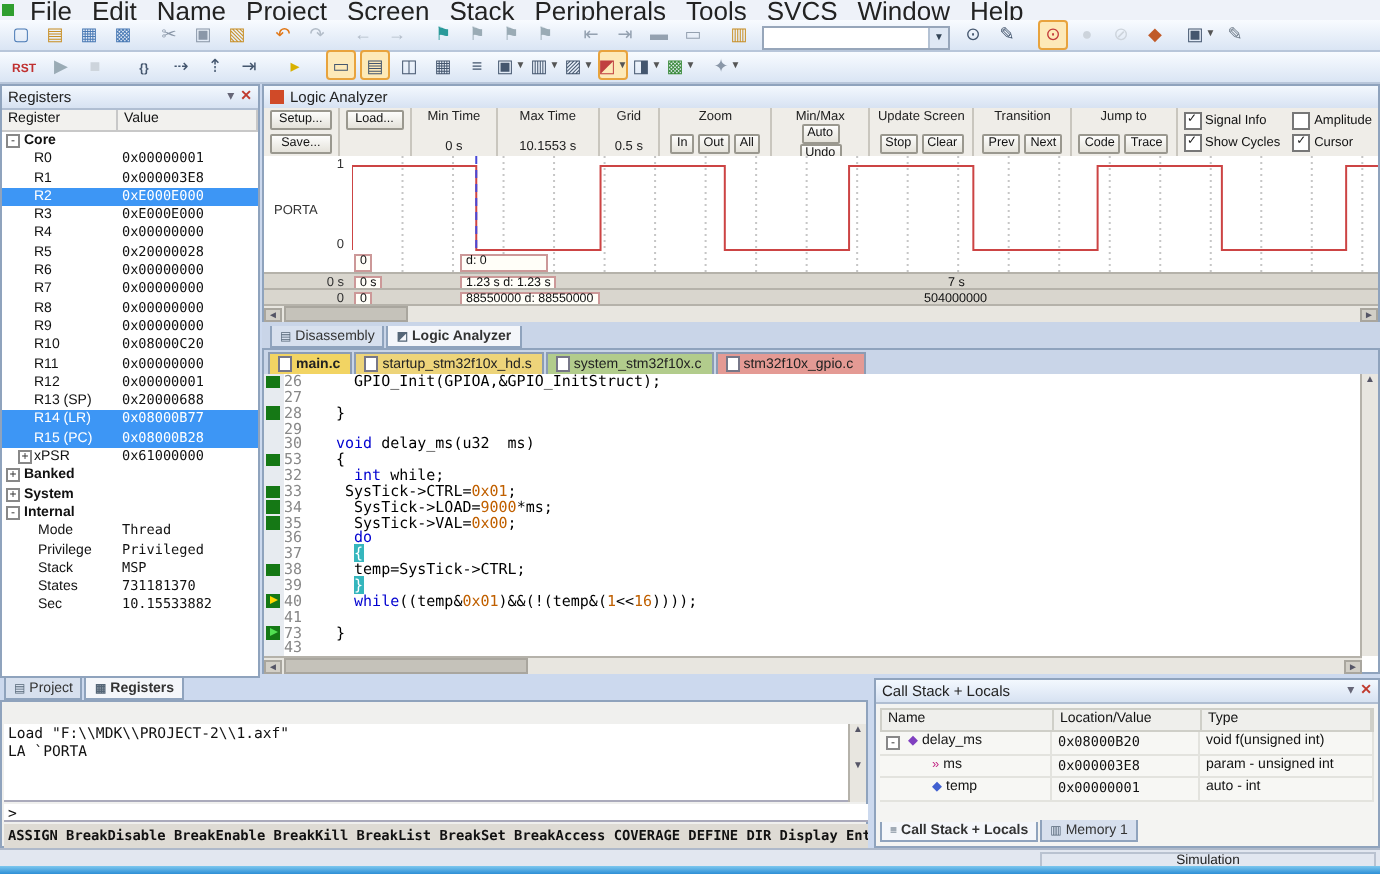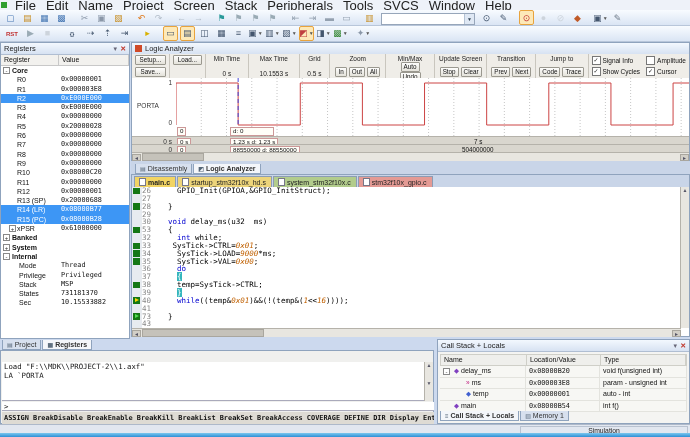--- a/index.html
+++ b/index.html
@@ -72,21 +72,21 @@
   .ftab.active{font-weight:bold;}
   .pic{width:5px;height:6px;background:#fff;border:1px solid #778;}
   #code{position:absolute;left:0;top:12px;width:549px;height:141px;background:#fff;overflow:hidden;}
   .cl{height:7.85px;line-height:7.85px;position:relative;font-family:"DejaVu Sans Mono",monospace;font-size:7.5px;white-space:pre;}
   .cl .lmargin{position:absolute;left:0;top:0;width:10px;height:7.85px;background:#e7ebf0;}
   .cl .mark{position:absolute;left:1px;top:0.6px;width:7px;height:6.6px;background:#157815;}
   .cl .arr{position:absolute;left:2.5px;top:1.2px;width:0;height:0;border-top:2.8px solid transparent;border-bottom:2.8px solid transparent;border-left:4.5px solid #ffd800;}
   .cl .arr.green{border-left-color:#52e052;}
   .cl .lnum{position:absolute;left:10px;width:20px;text-align:left;color:#888;}
   .cl .ltext{position:absolute;left:36px;color:#000;}
-  .tk{color:#0000d0;} .tn{color:#c06000;font-style:italic;} .tb{background:#35b6bd;color:#fff;}
+  .tk{color:#0000d0;} .tn{color:#c06000;} .tb{background:#35b6bd;color:#fff;}
   #ed-h{left:0;top:153px;width:549px;}
   #ed-v{position:absolute;right:0;top:12px;width:8px;height:141px;background:#e8e6e0;border-left:1px solid #b5b2aa;font-size:5px;color:#556;}
   
   #command{left:0;top:350px;width:434px;height:74px;background:#f0f0ee;}
   #cmd-out{position:absolute;left:1px;top:11px;width:424px;height:39px;background:#fff;border-bottom:1px solid #aab;
            font-family:"DejaVu Sans Mono",monospace;font-size:7.3px;line-height:8.5px;padding:1px 2px;box-sizing:border-box;}
   #cmd-vs{position:absolute;right:0;top:11px;width:8px;height:39px;background:#e8e6e0;border-left:1px solid #b5b2aa;font-size:5px;color:#556;}
   #cmd-in{position:absolute;left:1px;top:51px;width:432px;height:9px;background:#fff;border-bottom:1px solid #aab;
           font-family:"DejaVu Sans Mono",monospace;font-size:7.3px;line-height:9px;padding:0 2px;box-sizing:border-box;}
   #helpbar{position:absolute;left:1px;top:61px;width:432px;height:12px;background:#dedbd4;
@@ -558,25 +558,20 @@
       <div class="csrow">
         <div style="width: 86px; padding-left: 26px;"><span class="csico" style="color: rgb(192, 32, 128);">»</span><span>ms</span></div>
         <div style="width: 74px; font-family: &quot;DejaVu Sans Mono&quot;, monospace; font-size: 6.8px;">0x000003E8</div>
         <div style="flex: 1 1 0%;">param - unsigned int</div>
       </div>
       <div class="csrow">
         <div style="width: 86px; padding-left: 26px;"><span class="csico" style="color: rgb(64, 96, 208);">◆</span><span>temp</span></div>
         <div style="width: 74px; font-family: &quot;DejaVu Sans Mono&quot;, monospace; font-size: 6.8px;">0x00000001</div>
         <div style="flex: 1 1 0%;">auto - int</div>
       </div>
-      <div class="csrow">
-        <div style="width: 86px; padding-left: 14px;"><span class="csico" style="color: rgb(128, 64, 192);">◆</span><span>main</span></div>
-        <div style="width: 74px; font-family: &quot;DejaVu Sans Mono&quot;, monospace; font-size: 6.8px;">0x08000B54</div>
-        <div style="flex: 1 1 0%;">int f()</div>
-      </div>
     </div>
   <div id="cs-tabs" class="tabstrip">
       <span class="btab active">
         <span class="ti">≡</span>
         <span>Call Stack + Locals</span>
       </span>
       <span class="btab">
         <span class="ti">▥</span>
         <span>Memory 1</span>
       </span>

